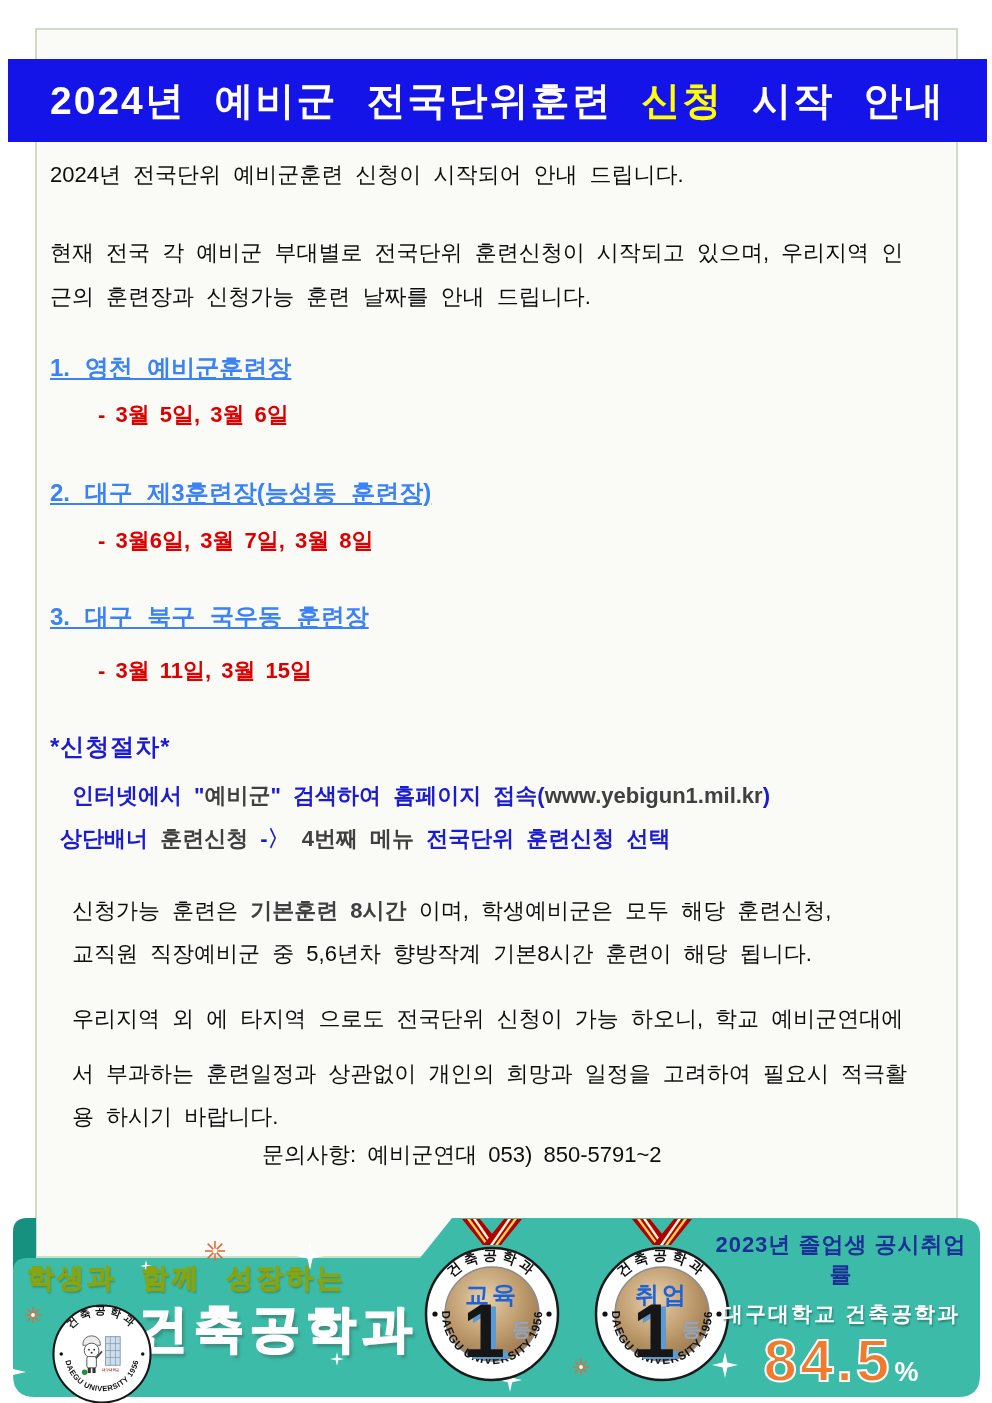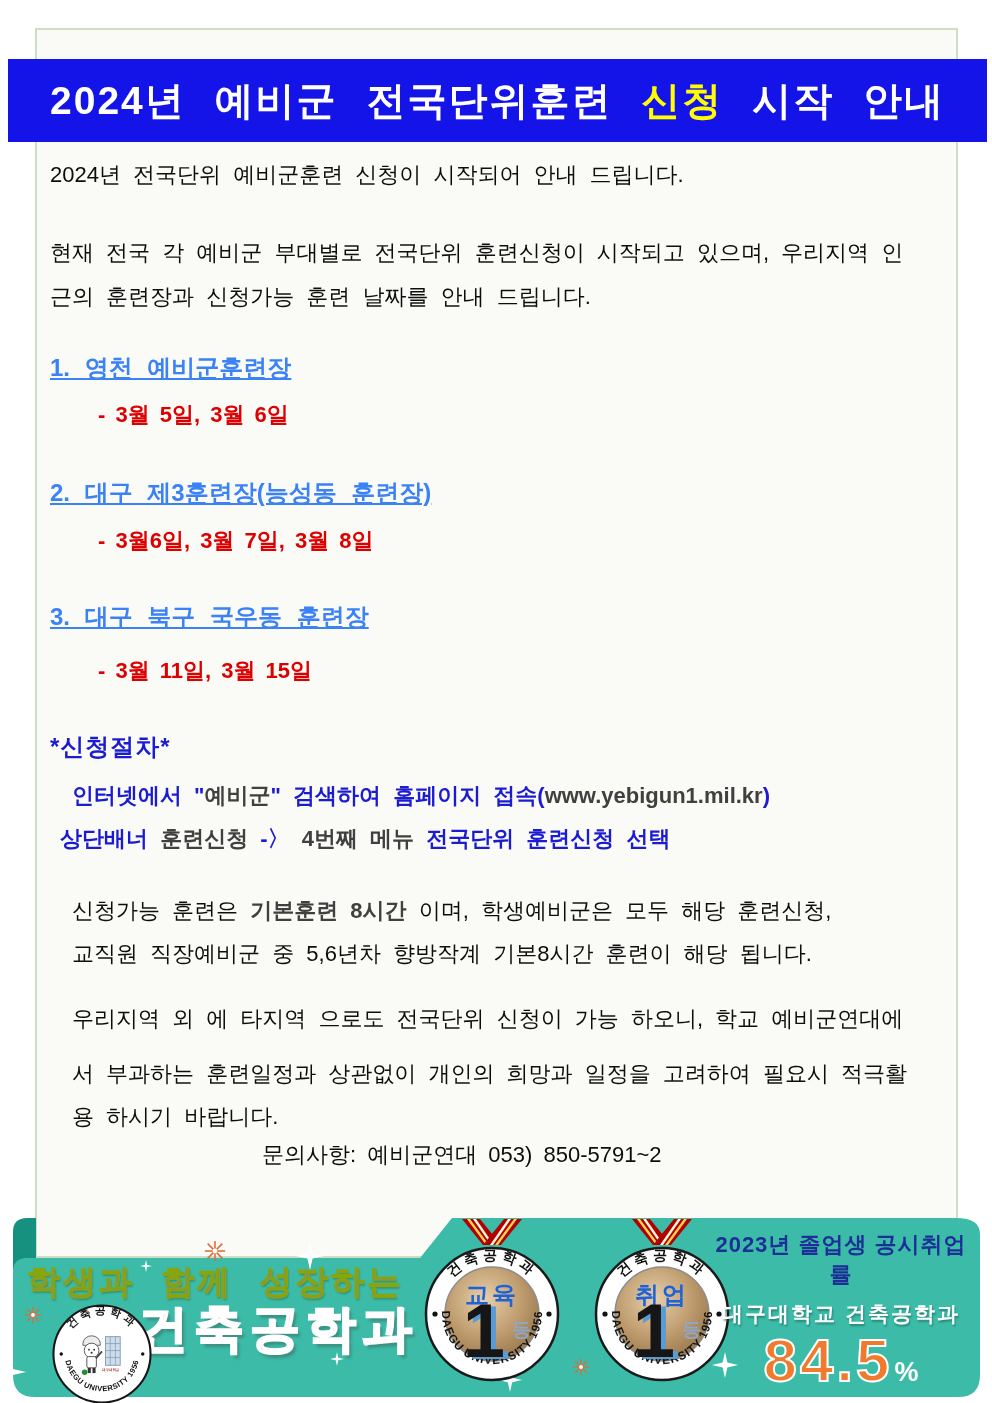--- a/index.html
+++ b/index.html
@@ -21,22 +21,22 @@
   .loc-dates{font-size:22px;font-weight:bold;color:#dd0000;word-spacing:4px;white-space:pre;}
   .proc-title{font-size:24px;font-weight:bold;color:#1b1bd1;letter-spacing:1px;}
   .mixed{font-size:22px;font-weight:bold;word-spacing:6px;white-space:pre;}
   .blue{color:#1b1bd1;}
   .red{color:#404040;}
   .black{color:#0d0d0d;font-weight:500;text-align:center;}
   .contact-line{font-size:22px;color:#0d0d0d;word-spacing:5px;white-space:pre;}
   
   .footer{left:0;top:1210px;width:992px;height:193px;}
   .footer-shape{position:absolute;left:0;top:0;width:992px;height:193px;}
-  .slogan{position:absolute;left:27px;top:50px;font-size:33px;font-weight:bold;
-          color:#8b5cf6;letter-spacing:3px;word-spacing:14px;white-space:pre;
+  .slogan{position:absolute;left:27px;top:50px;font-size:27px;font-weight:bold;
+          color:#be185d;letter-spacing:3px;word-spacing:14px;white-space:pre;
           -webkit-text-stroke:1px #86a511;text-shadow:1px 2px 2px rgba(40,90,60,.45);}
   .department{position:absolute;left:138px;top:86px;font-size:50px;font-weight:bold;
           color:#f08a3c;letter-spacing:6px;-webkit-text-stroke:2px #ffffff;
           text-shadow:3px 4px 3px rgba(60,60,60,.35);}
   .seal{position:absolute;left:50px;top:92px;width:104px;height:104px;}
   .medal{position:absolute;top:-4px;width:140px;height:178px;}
   .medal-1{left:422px;}
   .medal-2{left:592px;}
   .ring-kr{font-size:14px;font-weight:bold;fill:#111;letter-spacing:4px;}
   .ring-en{font-size:11.5px;font-weight:bold;fill:#111;letter-spacing:1px;}

